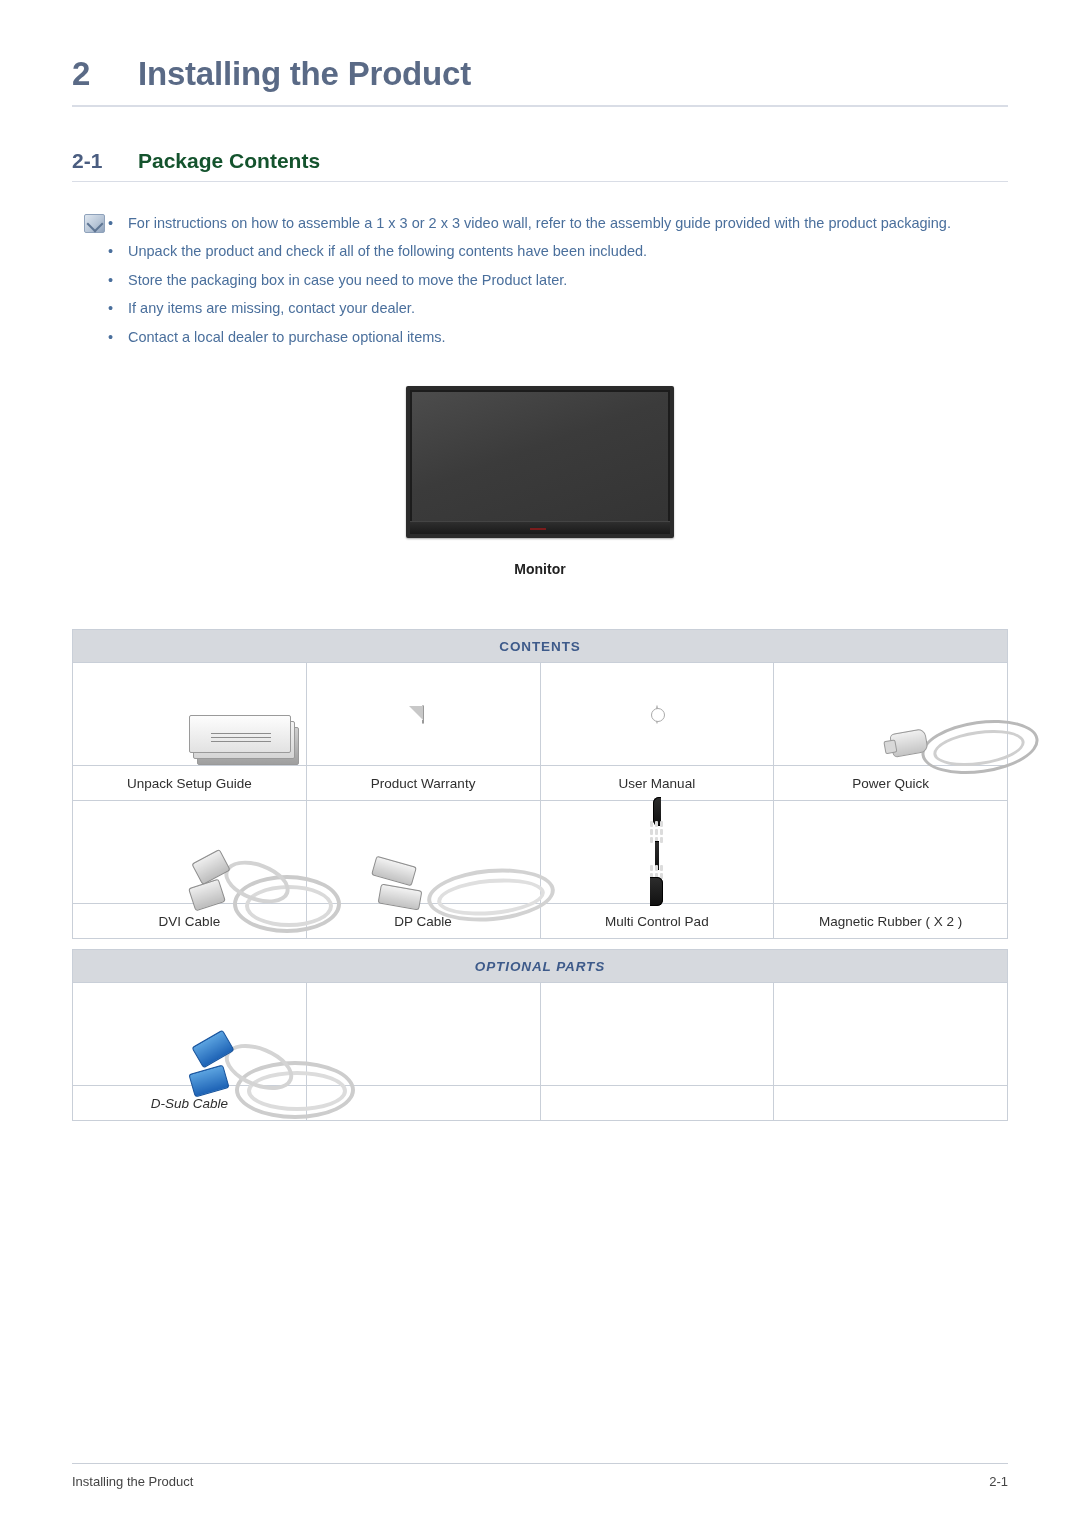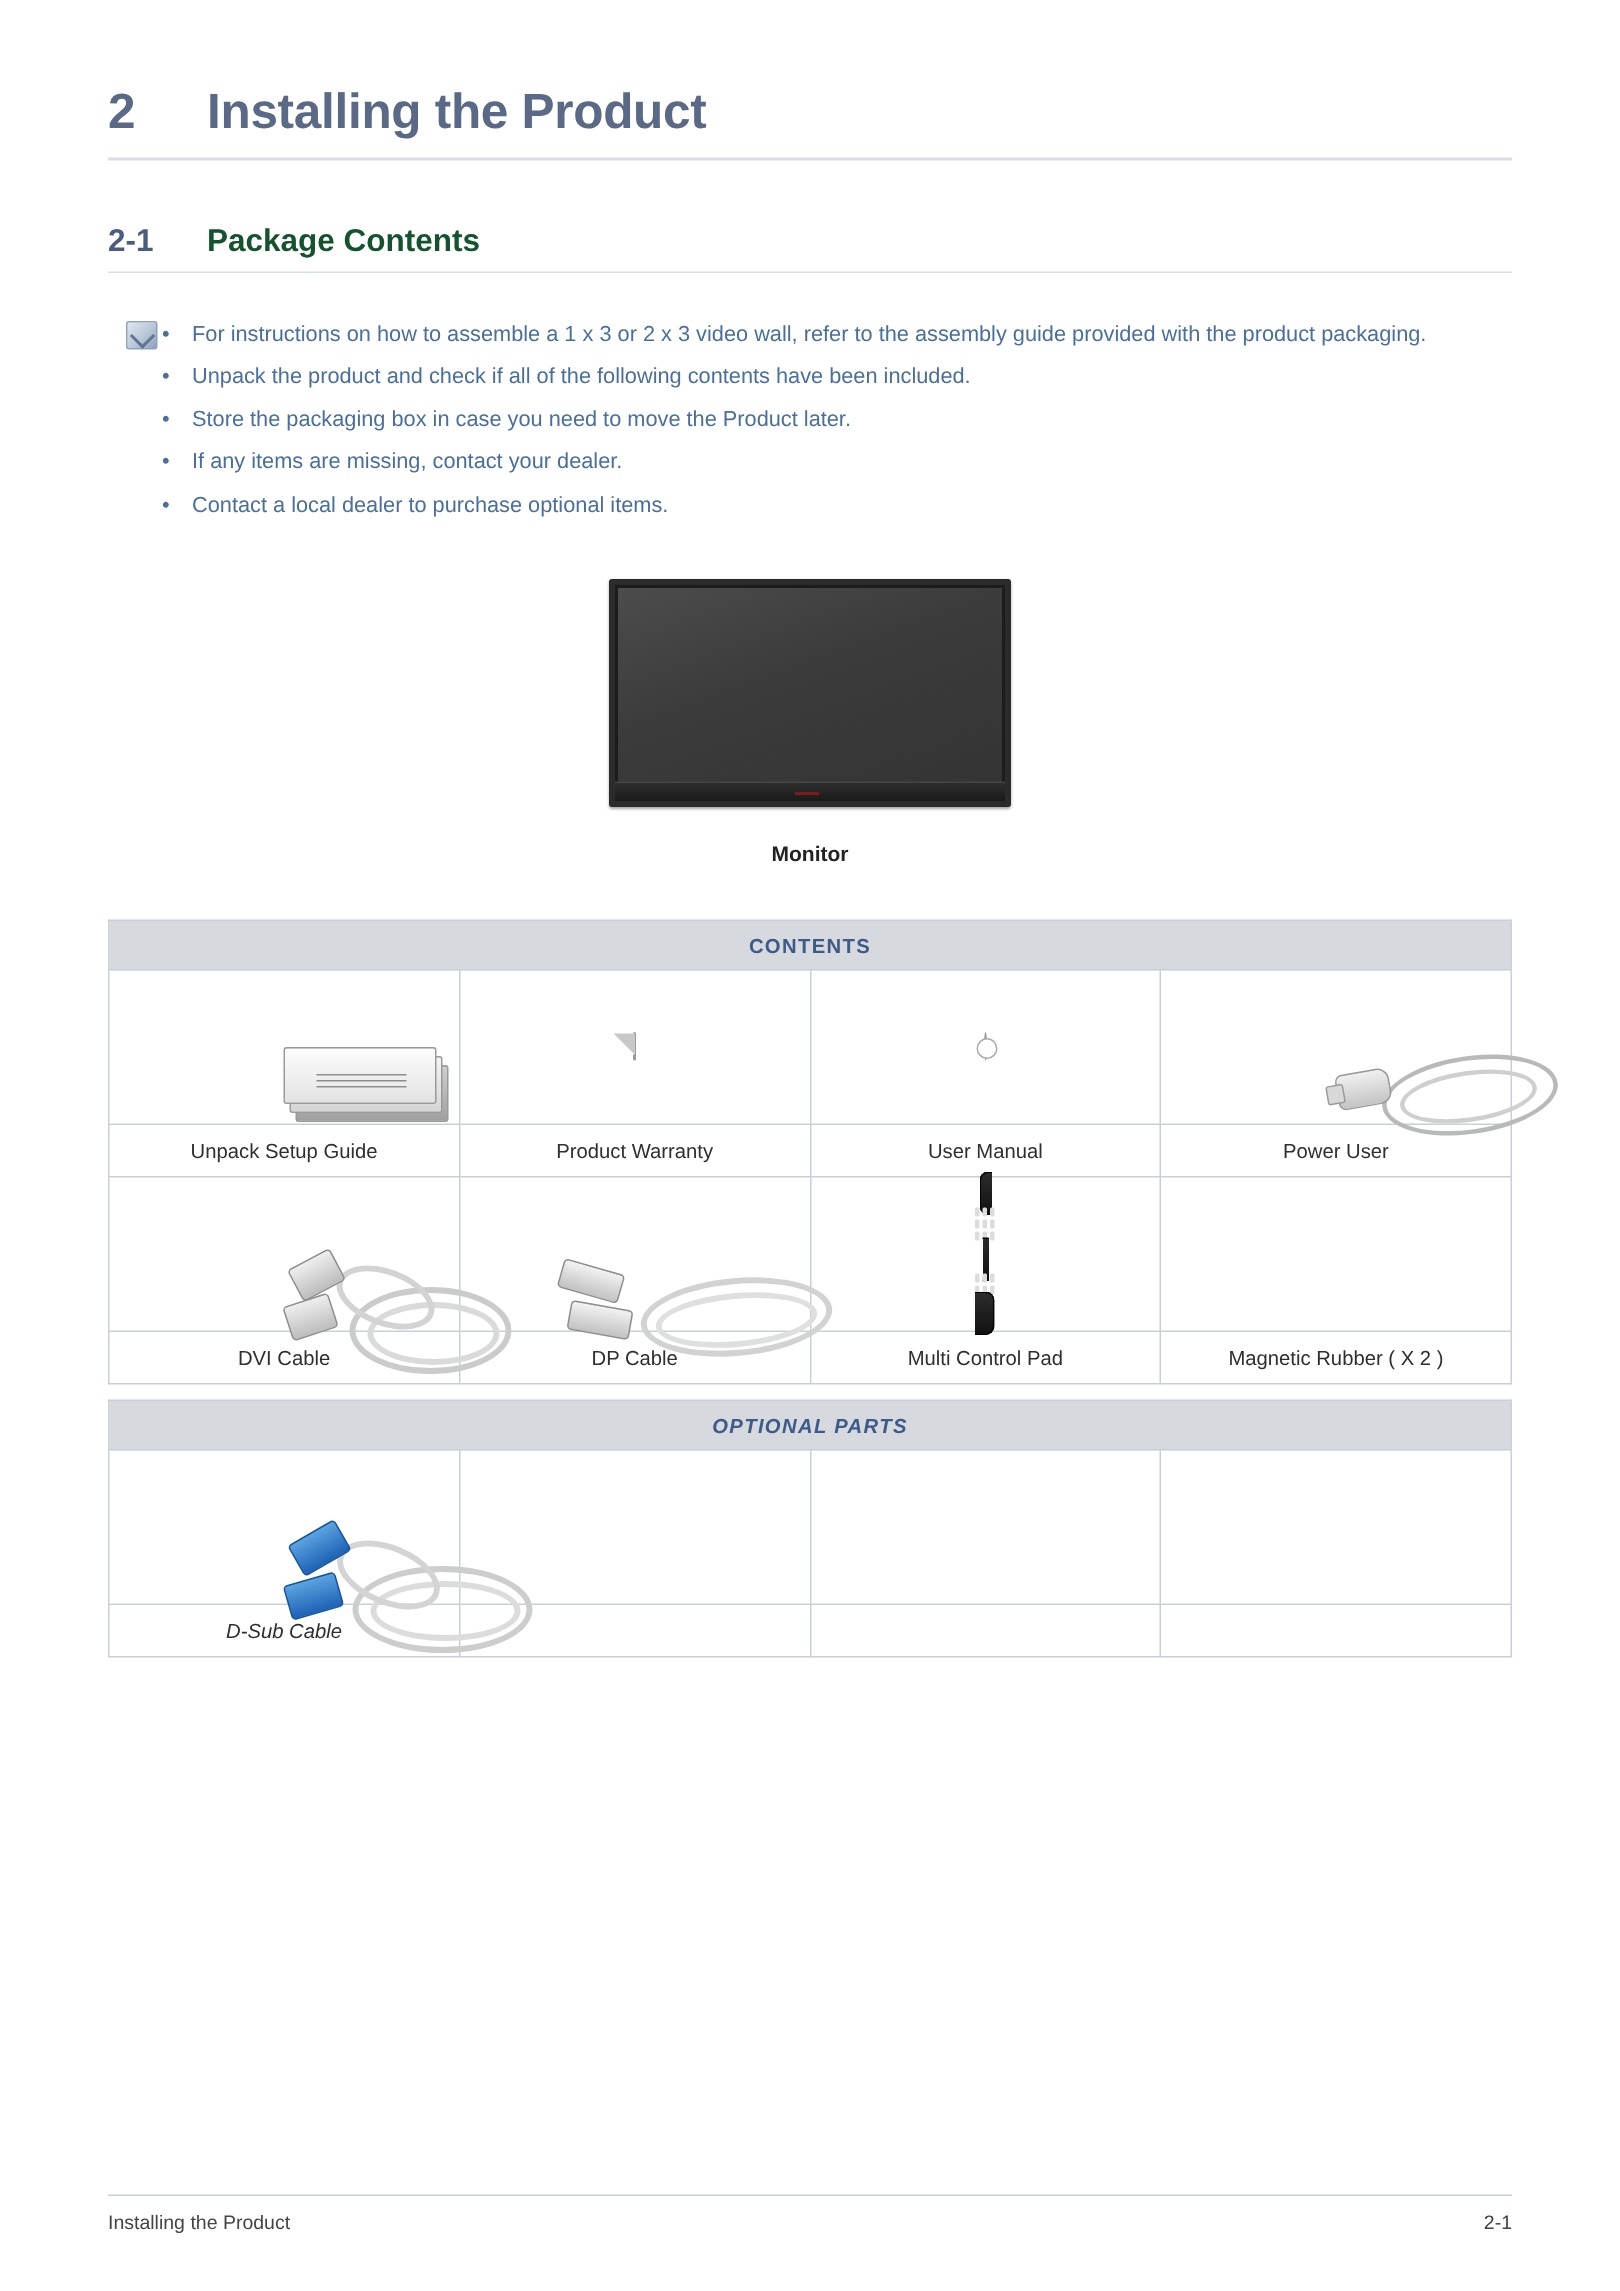--- a/index.html
+++ b/index.html
@@ -145,21 +145,21 @@
   }
   .monitor-label {
     margin-top: 23px;
     font-size: 14px;
     font-weight: bold;
     color: #222;
   }
 
   
   .table {
-    margin-top: 36px;
+    margin-top: 52px;
     border: 1px solid #c9cfd8;
     border-collapse: collapse;
     width: 936px;
     table-layout: fixed;
   }
   .table td, .table th {
     border: 1px solid #c9cfd8;
     padding: 0;
   }
   .thead-cell {
@@ -511,21 +511,21 @@
             <span class="loop2"></span>
             <span class="plug"></span>
           </span>
         </span>
       </td>
     </tr>
     <tr>
       <td class="cap-cell">Unpack Setup Guide</td>
       <td class="cap-cell">Product Warranty</td>
       <td class="cap-cell">User Manual</td>
-      <td class="cap-cell">Power User</td>
+      <td class="cap-cell">Power Quick</td>
     </tr>
     <tr>
       <td class="img-cell">
         <span class="icon-holder">
           <span class="dvi">
             <span class="wire w1"></span>
             <span class="wire w2"></span>
             <span class="wire w3"></span>
             <span class="conn c1"></span>
             <span class="conn c2"></span>

